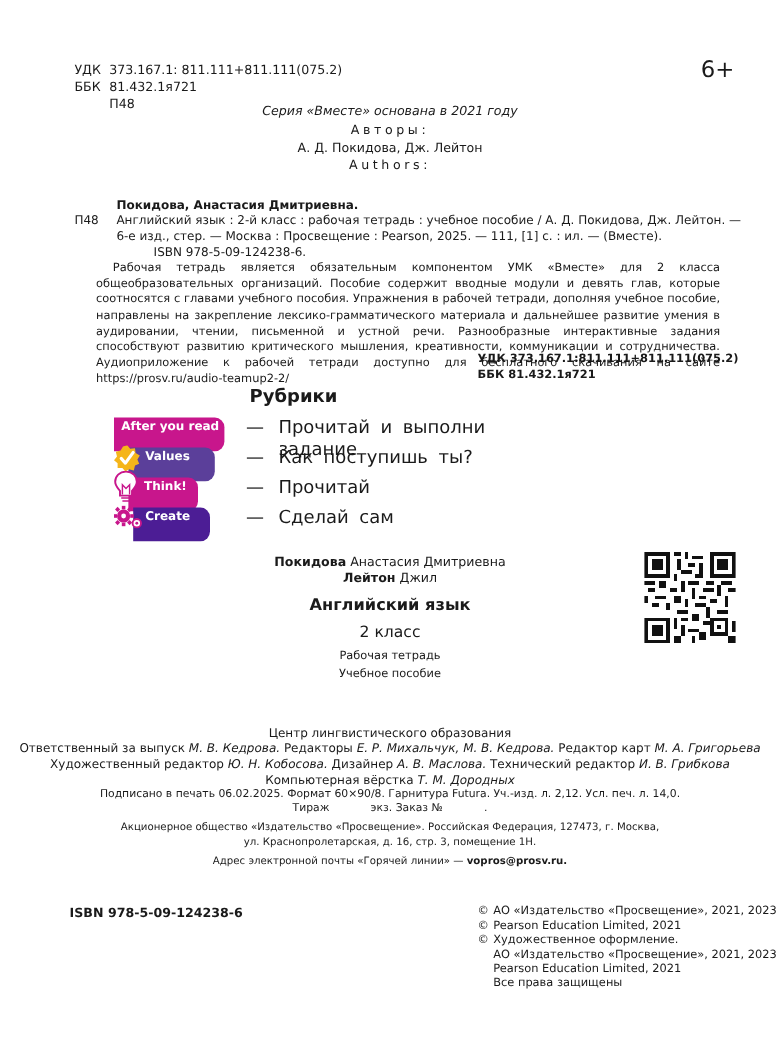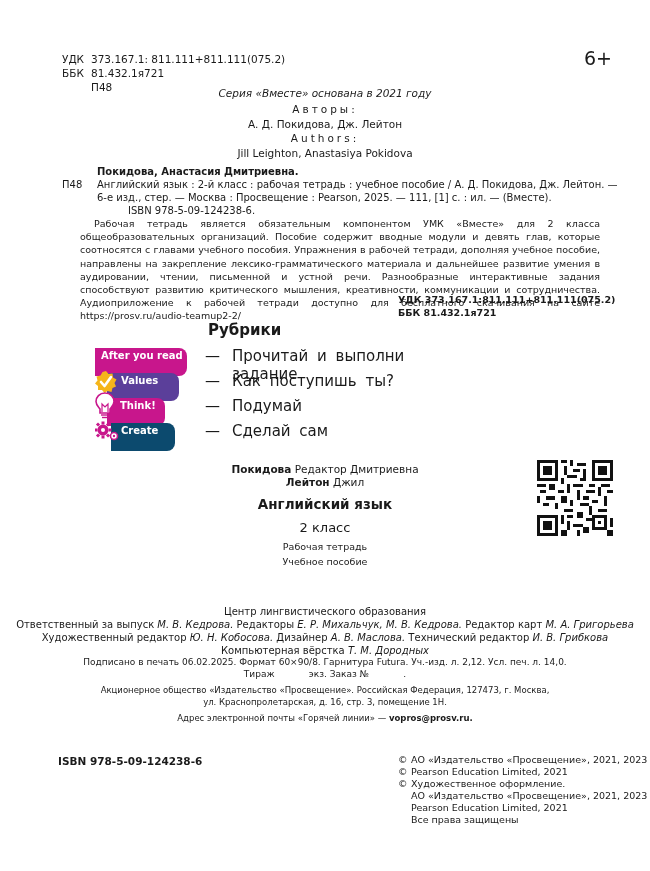--- a/index.html
+++ b/index.html
@@ -52,21 +52,20 @@
   <div class="row"><span></span><span>П48</span></div>
 </div>
 <div id="age" class="abs">6+</div>
 
 <div id="series-line" class="abs center ital">Серия «Вместе» основана в 2021 году</div>
 
 <div id="authors" class="abs center">
   <div class="spaced">Авторы:</div>
   <div>А. Д. Покидова, Дж. Лейтон</div>
   <div class="spaced">Authors:</div>
-  <div>Jill Leighton, Anastasiya Pokidova</div>
 </div>
 
 <div id="biblio" class="abs">
   <div class="main bold">Покидова, Анастасия Дмитриевна.</div>
   <span class="p48">П48</span>
   <div class="main">Английский язык : 2-й класс : рабочая тетрадь : учебное пособие / А. Д. Покидова, Дж. Лейтон. —</div>
   <div style="margin-left:35px;">6-е изд., стер. — Москва : Просвещение : Pearson, 2025. — 111, [1] с. : ил. — (Вместе).</div>
   <div class="indent2">ISBN 978-5-09-124238-6.</div>
 </div>
 <div id="annotation" class="abs">Рабочая тетрадь является обязательным компонентом УМК «Вместе» для 2 класса общеобразовательных организаций. Пособие содержит вводные модули и девять глав, которые соотносятся с главами учебного пособия. Упражнения в рабочей тетради, дополняя учебное пособие, направлены на закрепление лексико-грамматического материала и дальнейшее развитие умения в аудировании, чтении, письменной и устной речи. Разнообразные интерактивные задания способствуют развитию критического мышления, креативности, коммуникации и сотрудничества. Аудиоприложение к рабочей тетради доступно для бесплатного скачивания на сайте https://prosv.ru/audio-teamup2-2/</div>
@@ -101,26 +100,26 @@
   <div class="badge-wrap">
     <div class="badge" style="left:12px; width:45px; padding-left:13px; background:#c8168c;">Think!</div>
     <svg class="abs" style="left:0; top:-5px;" width="20" height="28" viewBox="0 0 20 28">
       <path d="M10,1 C4.5,1 1,5 1,9.5 C1,13 3.5,15 5,17 L5,21 L15,21 L15,17 C16.5,15 19,13 19,9.5 C19,5 15.5,1 10,1 Z" fill="#fff" stroke="#c8168c" stroke-width="1.6"></path>
       <path d="M7,20 L7,12 L10,15 L13,12 L13,20" stroke="#c8168c" stroke-width="1.2" fill="none"></path>
       <line x1="6" y1="23" x2="14" y2="23" stroke="#c8168c" stroke-width="1.4"></line>
       <line x1="7" y1="25.5" x2="13" y2="25.5" stroke="#c8168c" stroke-width="1.4"></line>
     </svg>
   </div>
   <span class="dash">—</span>
-  <span class="desc">Подумай</span>
+  <span class="desc">Прочитай</span>
 </div>
 
 <div class="rubric" style="top:422px;">
   <div class="badge-wrap">
-    <div class="badge" style="left:16px; width:54px; padding-left:10px; background:#0c4a6e;">Create</div>
+    <div class="badge" style="left:16px; width:54px; padding-left:10px; background:#4c1d95;">Create</div>
     <svg class="abs" style="left:0; top:-1px;" width="28" height="20" viewBox="0 0 28 20">
       <g fill="#c8168c">
         <circle cx="8" cy="9" r="5.5"></circle>
         <rect x="6.5" y="0.5" width="3" height="3"></rect>
         <rect x="6.5" y="14.5" width="3" height="3"></rect>
         <rect x="-0.5" y="7.5" width="3" height="3"></rect>
         <rect x="13.5" y="7.5" width="3" height="3"></rect>
         <rect x="1.5" y="2" width="3" height="3" transform="rotate(45 3 3.5)"></rect>
         <rect x="11.5" y="2" width="3" height="3" transform="rotate(45 13 3.5)"></rect>
         <rect x="1.5" y="13" width="3" height="3" transform="rotate(45 3 14.5)"></rect>
@@ -131,21 +130,21 @@
       <circle cx="19" cy="15" r="1.2" fill="#c8168c"></circle>
     </svg>
   </div>
   <span class="dash">—</span>
   <span class="desc">Сделай сам</span>
 </div>
 
 <div id="edition" class="abs center">
   <div style="font-size:10.5px; line-height:13px; margin-top:5px;">
     <b>Покидова</b>
-    <span>Редактор Дмитриевна</span>
+    <span>Анастасия Дмитриевна</span>
   </div>
   <div style="font-size:10.5px; line-height:13px;">
     <b>Лейтон</b>
     <span>Джил</span>
   </div>
   <div style="font-size:13.5px; font-weight:bold; line-height:18px; margin-top:6px;">Английский язык</div>
   <div style="font-size:13px; line-height:17px; margin-top:6px;">2 класс</div>
   <div style="font-size:9.5px; line-height:13px; margin-top:4px;">Рабочая тетрадь</div>
   <div style="font-size:9.5px; line-height:13px; margin-top:2px;">Учебное пособие</div>
 </div>

